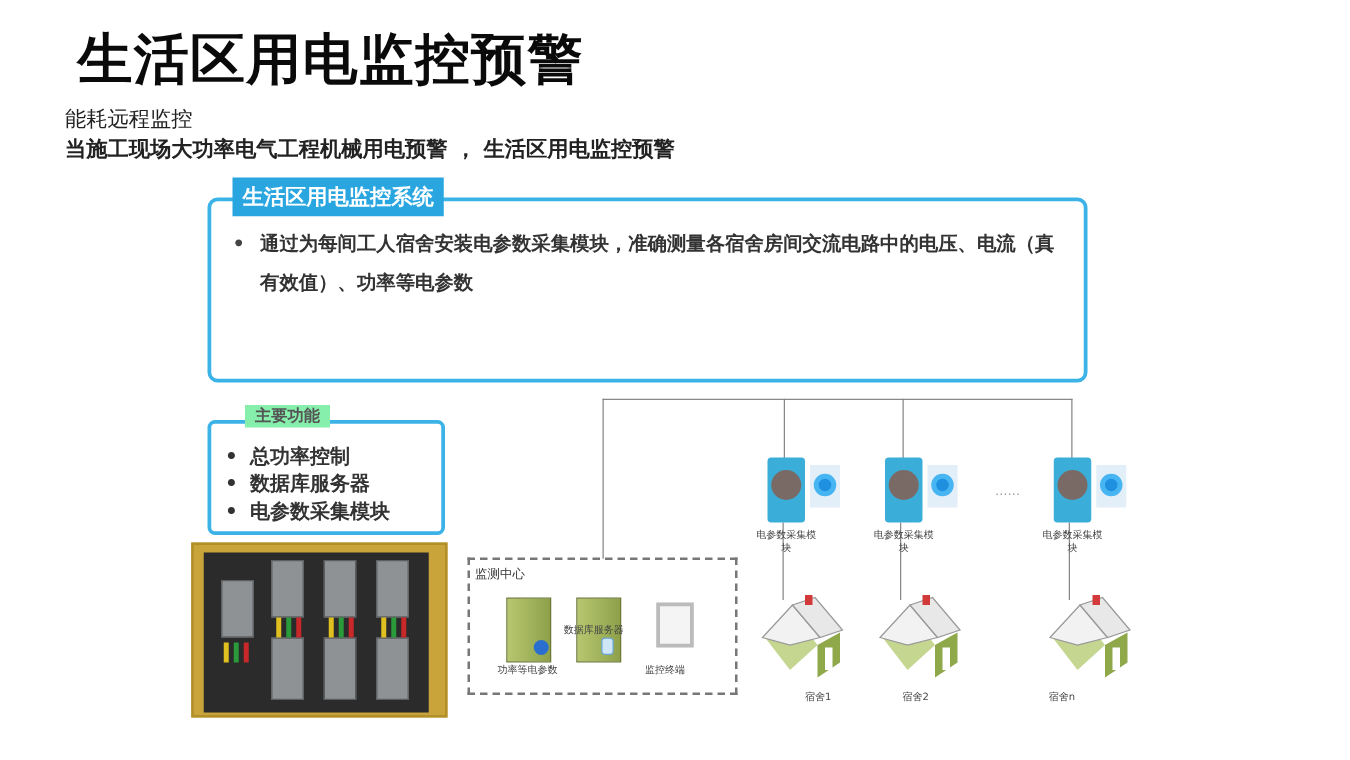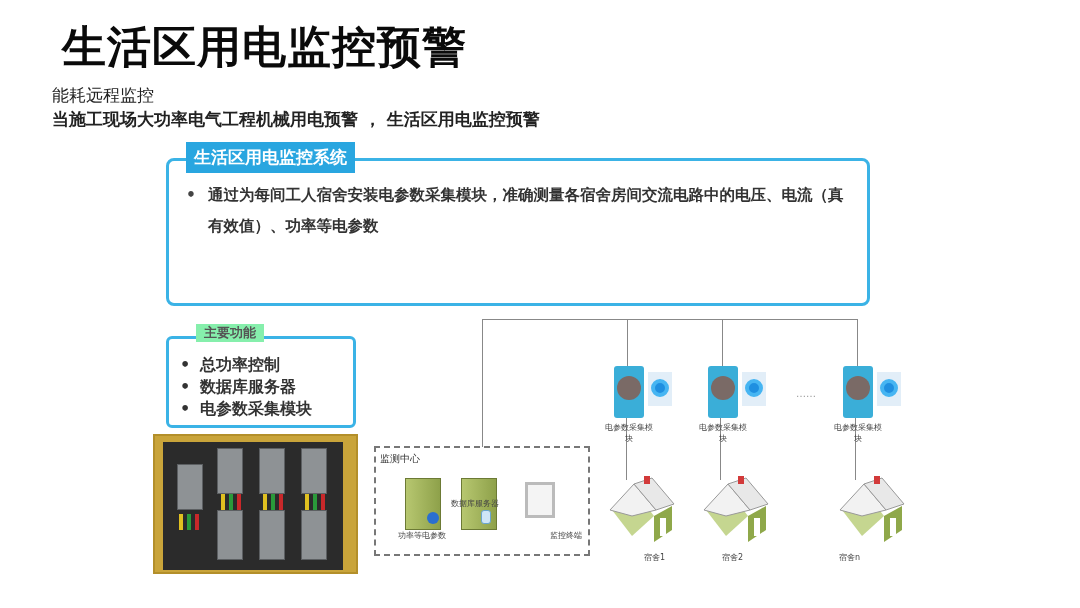--- a/index.html
+++ b/index.html
@@ -96,21 +96,21 @@
 
 <div class="dashbox"></div>
 <div class="dash-title">监测中心</div>
 <div class="server" style="left:405px;top:478px;"></div>
 <div style="position:absolute;left:427px;top:512px;width:12px;height:12px;border-radius:50%;background:#2a6fd0;"></div>
 <div class="lbl-sm" style="left:398px;top:530px;">功率等电参数</div>
 <div class="server" style="left:461px;top:478px;"></div>
 <div style="position:absolute;left:481px;top:510px;width:10px;height:14px;border-radius:3px;background:#cfe6f7;border:1px solid #6aa5cf;"></div>
 <div class="lbl-sm" style="left:451px;top:498px;">数据库服务器</div>
 <div style="position:absolute;left:525px;top:482px;width:30px;height:36px;border:3px solid #bbb;background:#f4f4f4;"></div>
-<div class="lbl-sm" style="left:550px;top:530px;">监控终端</div>
+<div class="lbl-sm" style="left:516px;top:530px;">监控终端</div>
 
 <div class="module" style="left:614px;top:366px;">
     <div class="dial"></div>
   </div>
 <div class="sensor" style="left:648px;top:372px;">
     <div class="ring"></div>
   </div>
 <div class="lbl-sm" style="left:604px;top:422px;width:50px;white-space:normal;">电参数采集模块</div>
 
 <div class="module" style="left:708px;top:366px;">

